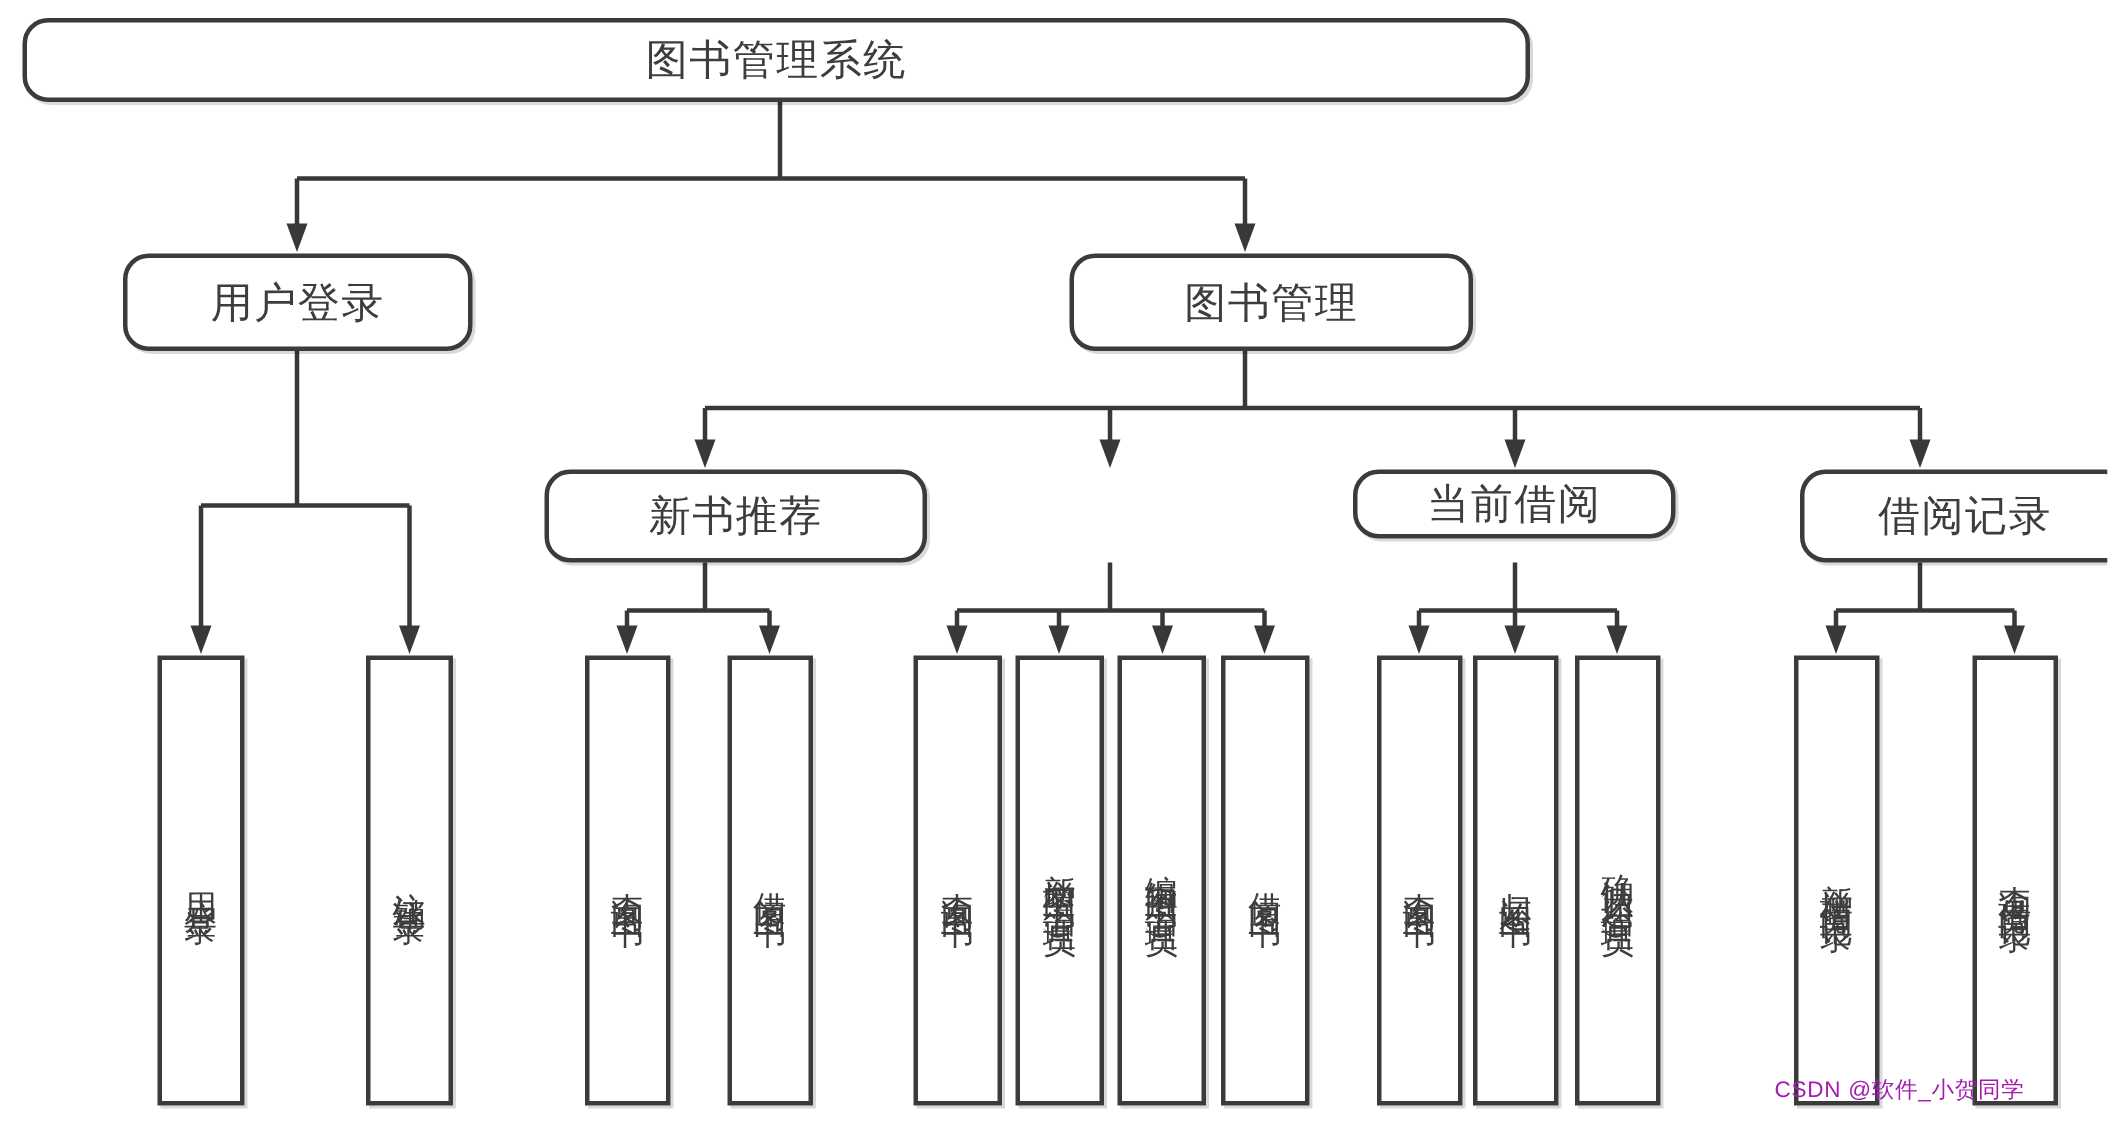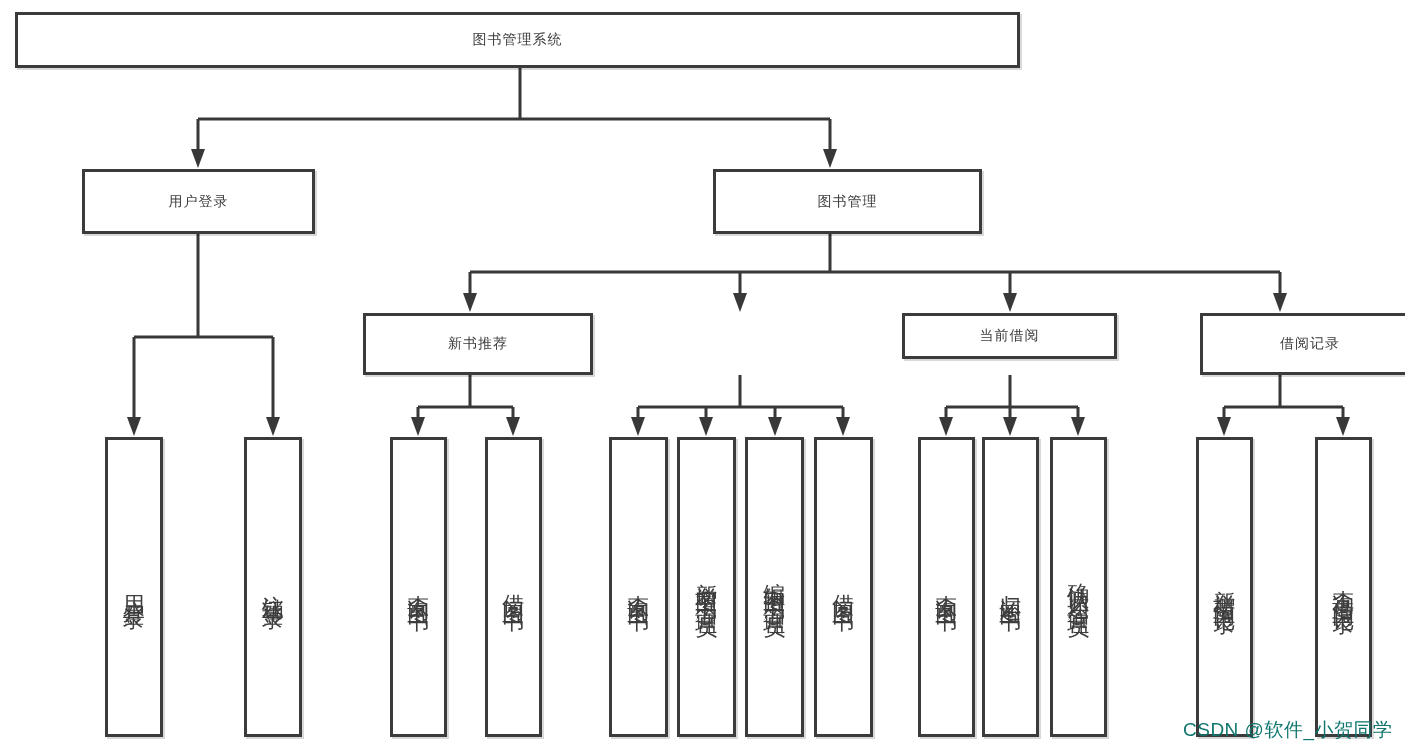--- a/index.html
+++ b/index.html
@@ -17,33 +17,33 @@
     box-sizing:border-box;
     background:#ffffff;
     border:3px solid #3b3b3b;
     box-shadow:2px 2px 0 rgba(0,0,0,0.15);
     display:flex;
     align-items:center;
     justify-content:center;
     color:#3d3d3d;
     z-index:2;
   }
-  .node.h{font-size:14px;letter-spacing:1px;}
+  .node.h{font-size:28px;letter-spacing:1px;border-radius:17px;}
   .node.v{font-size:22px;}
   .node.v span{
     writing-mode:vertical-rl;
     text-orientation:mixed;
     letter-spacing:5px;
     line-height:1.15;
   }
   .watermark{
     position:absolute;
     left:1183px;top:717px;
-    font-size:19px;
-    color:#0f766e;
+    font-size:15px;
+    color:#a21caf;
     letter-spacing:0.5px;
     white-space:nowrap;
     z-index:5;
     text-align:right;
   }
 </style>
 </head>
 <body>
 
 <div class="canvas">
@@ -79,21 +79,21 @@
     <use href="#ah" x="1078" y="436"></use>
     <use href="#ah" x="1224" y="436"></use>
     <use href="#ah" x="1343" y="436"></use>
   </svg>
 
   <div class="node h" style="left:15px;top:12px;width:1005px;height:56px;">图书管理系统</div>
 
   <div class="node h" style="left:82px;top:169px;width:233px;height:65px;">用户登录</div>
   <div class="node h" style="left:713px;top:169px;width:269px;height:65px;">图书管理</div>
 
-  <div class="node h" style="left:363px;top:313px;width:230px;height:62px;">新书推荐</div>
+  <div class="node h" style="left:363px;top:313px;width:255px;height:62px;">新书推荐</div>
   <div class="node h" style="left:902px;top:313px;width:215px;height:46px;">当前借阅</div>
   <div class="node h" style="left:1172px;top:313px;width:220px;height:62px;margin-left:28px;">借阅记录</div>
 
   <div class="node v" style="left:105px;top:437px;width:58px;height:300px;">
     <span>用户登录</span>
   </div>
   <div class="node v" style="left:244px;top:437px;width:58px;height:300px;">
     <span>注销登录</span>
   </div>
 

